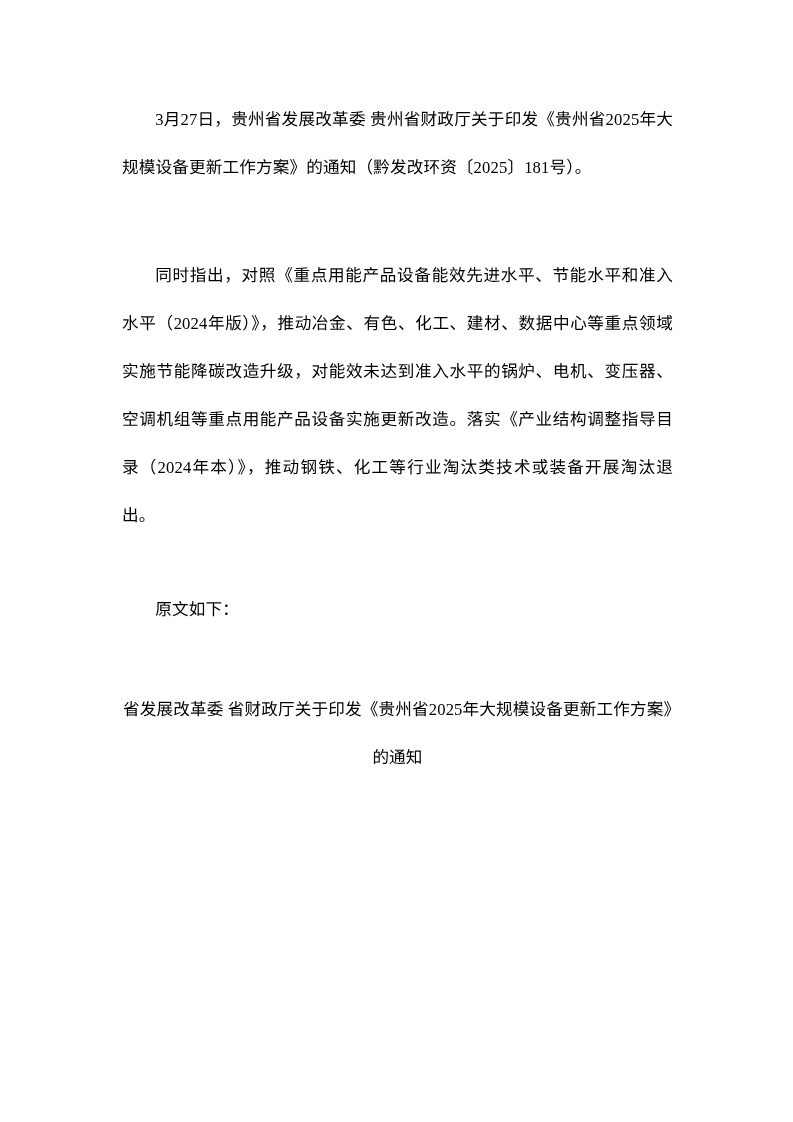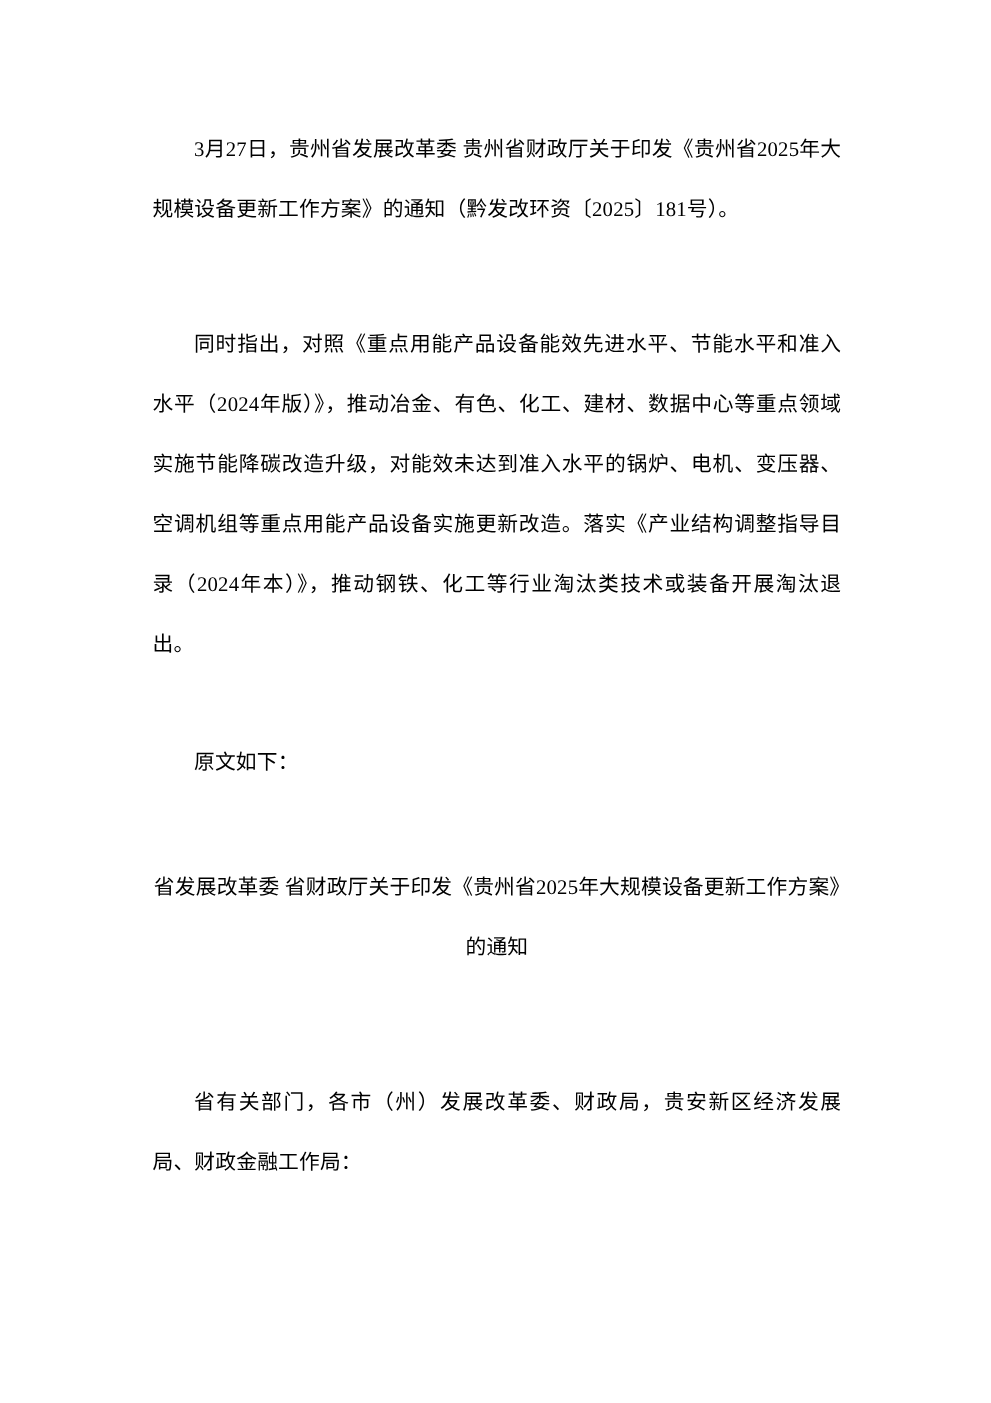--- a/index.html
+++ b/index.html
@@ -78,17 +78,16 @@
 
     <div class="gap-xl"></div>
 
     <p class="para center">省发展改革委 省财政厅关于印发《贵州省2025年大规模设备更新工作方案》的通知</p>
 
     <div class="gap-md"></div>
 
 
     <div class="gap-lg"></div>
 
-    <p class="para indent">省有关部门，各市（州）发展改革委、财政局，贵安新区经济发展局、财政金融工作局：</p>
 
   </div>
 
 </div>
 
 </body></html>

